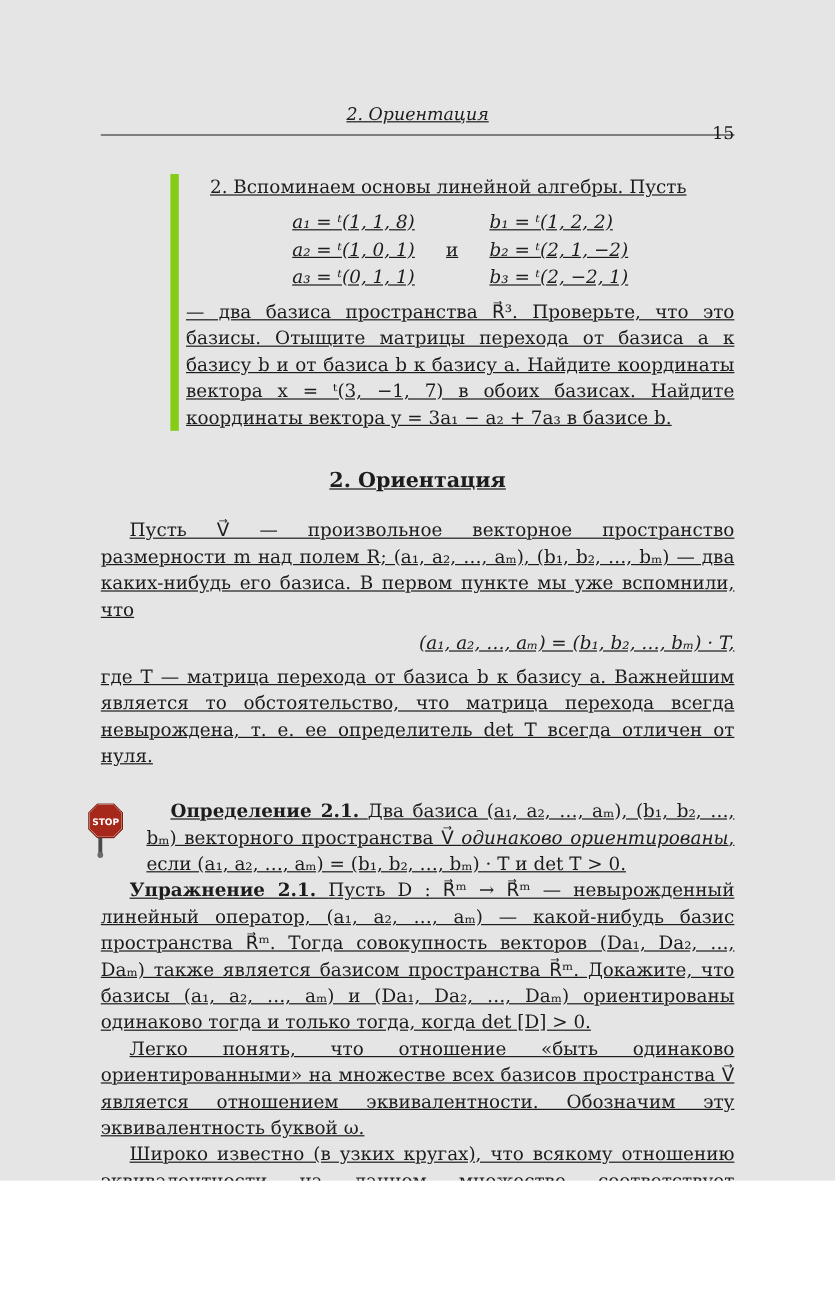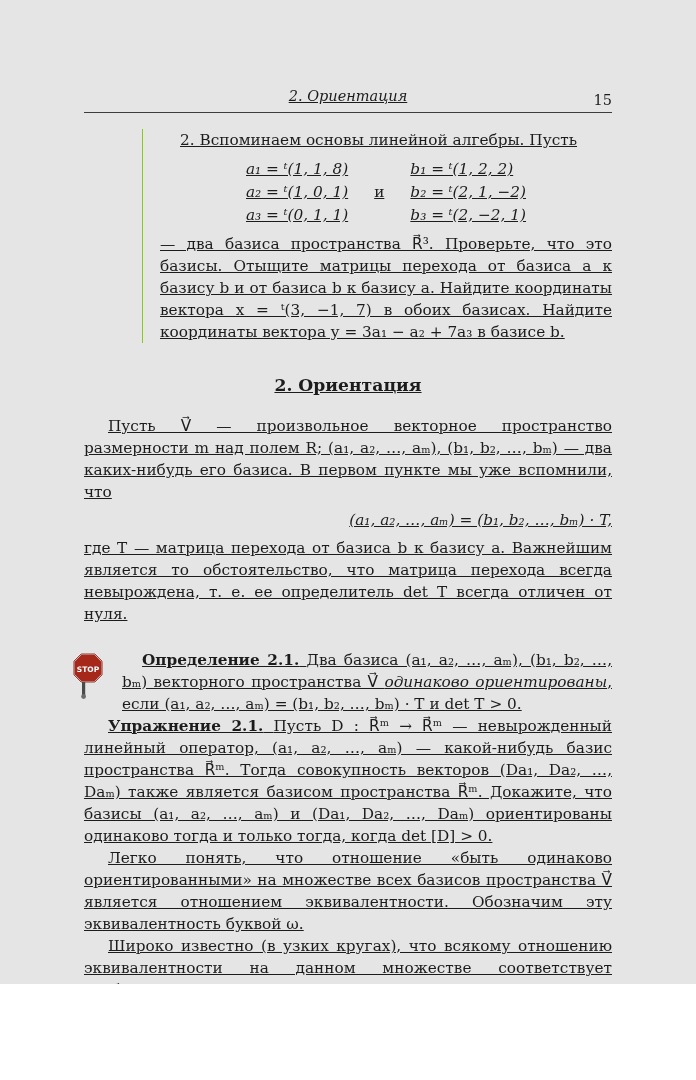--- a/index.html
+++ b/index.html
@@ -18,28 +18,28 @@
   
   .runhead{
     position:relative;
     text-align:center;
     font-style:italic;
     font-size:14.5px;
     padding-bottom:5px;
     border-bottom:1px solid #3c3c3c;
   }
   .runhead .pagenum{
-    position:absolute;right:0;top:4px;
+    position:absolute;right:0;top:16px;
     font-style:normal;
   }
   
   .recap{
-    margin:16px 0 0 58px;
-    border-left:1px solid #84cc16;
-    padding-left:17px;
+    margin:32px 0 0 58px;
+    border-left:7px solid #84cc16;
+    padding-left:6px;
   }
   .recap-intro{margin:0;text-indent:20px;}
   .eqs{
     display:grid;
     grid-template-columns:auto auto auto;
     column-gap:26px;
     row-gap:1px;
     width:max-content;
     margin:7px auto 7px auto;
     font-style:italic;

